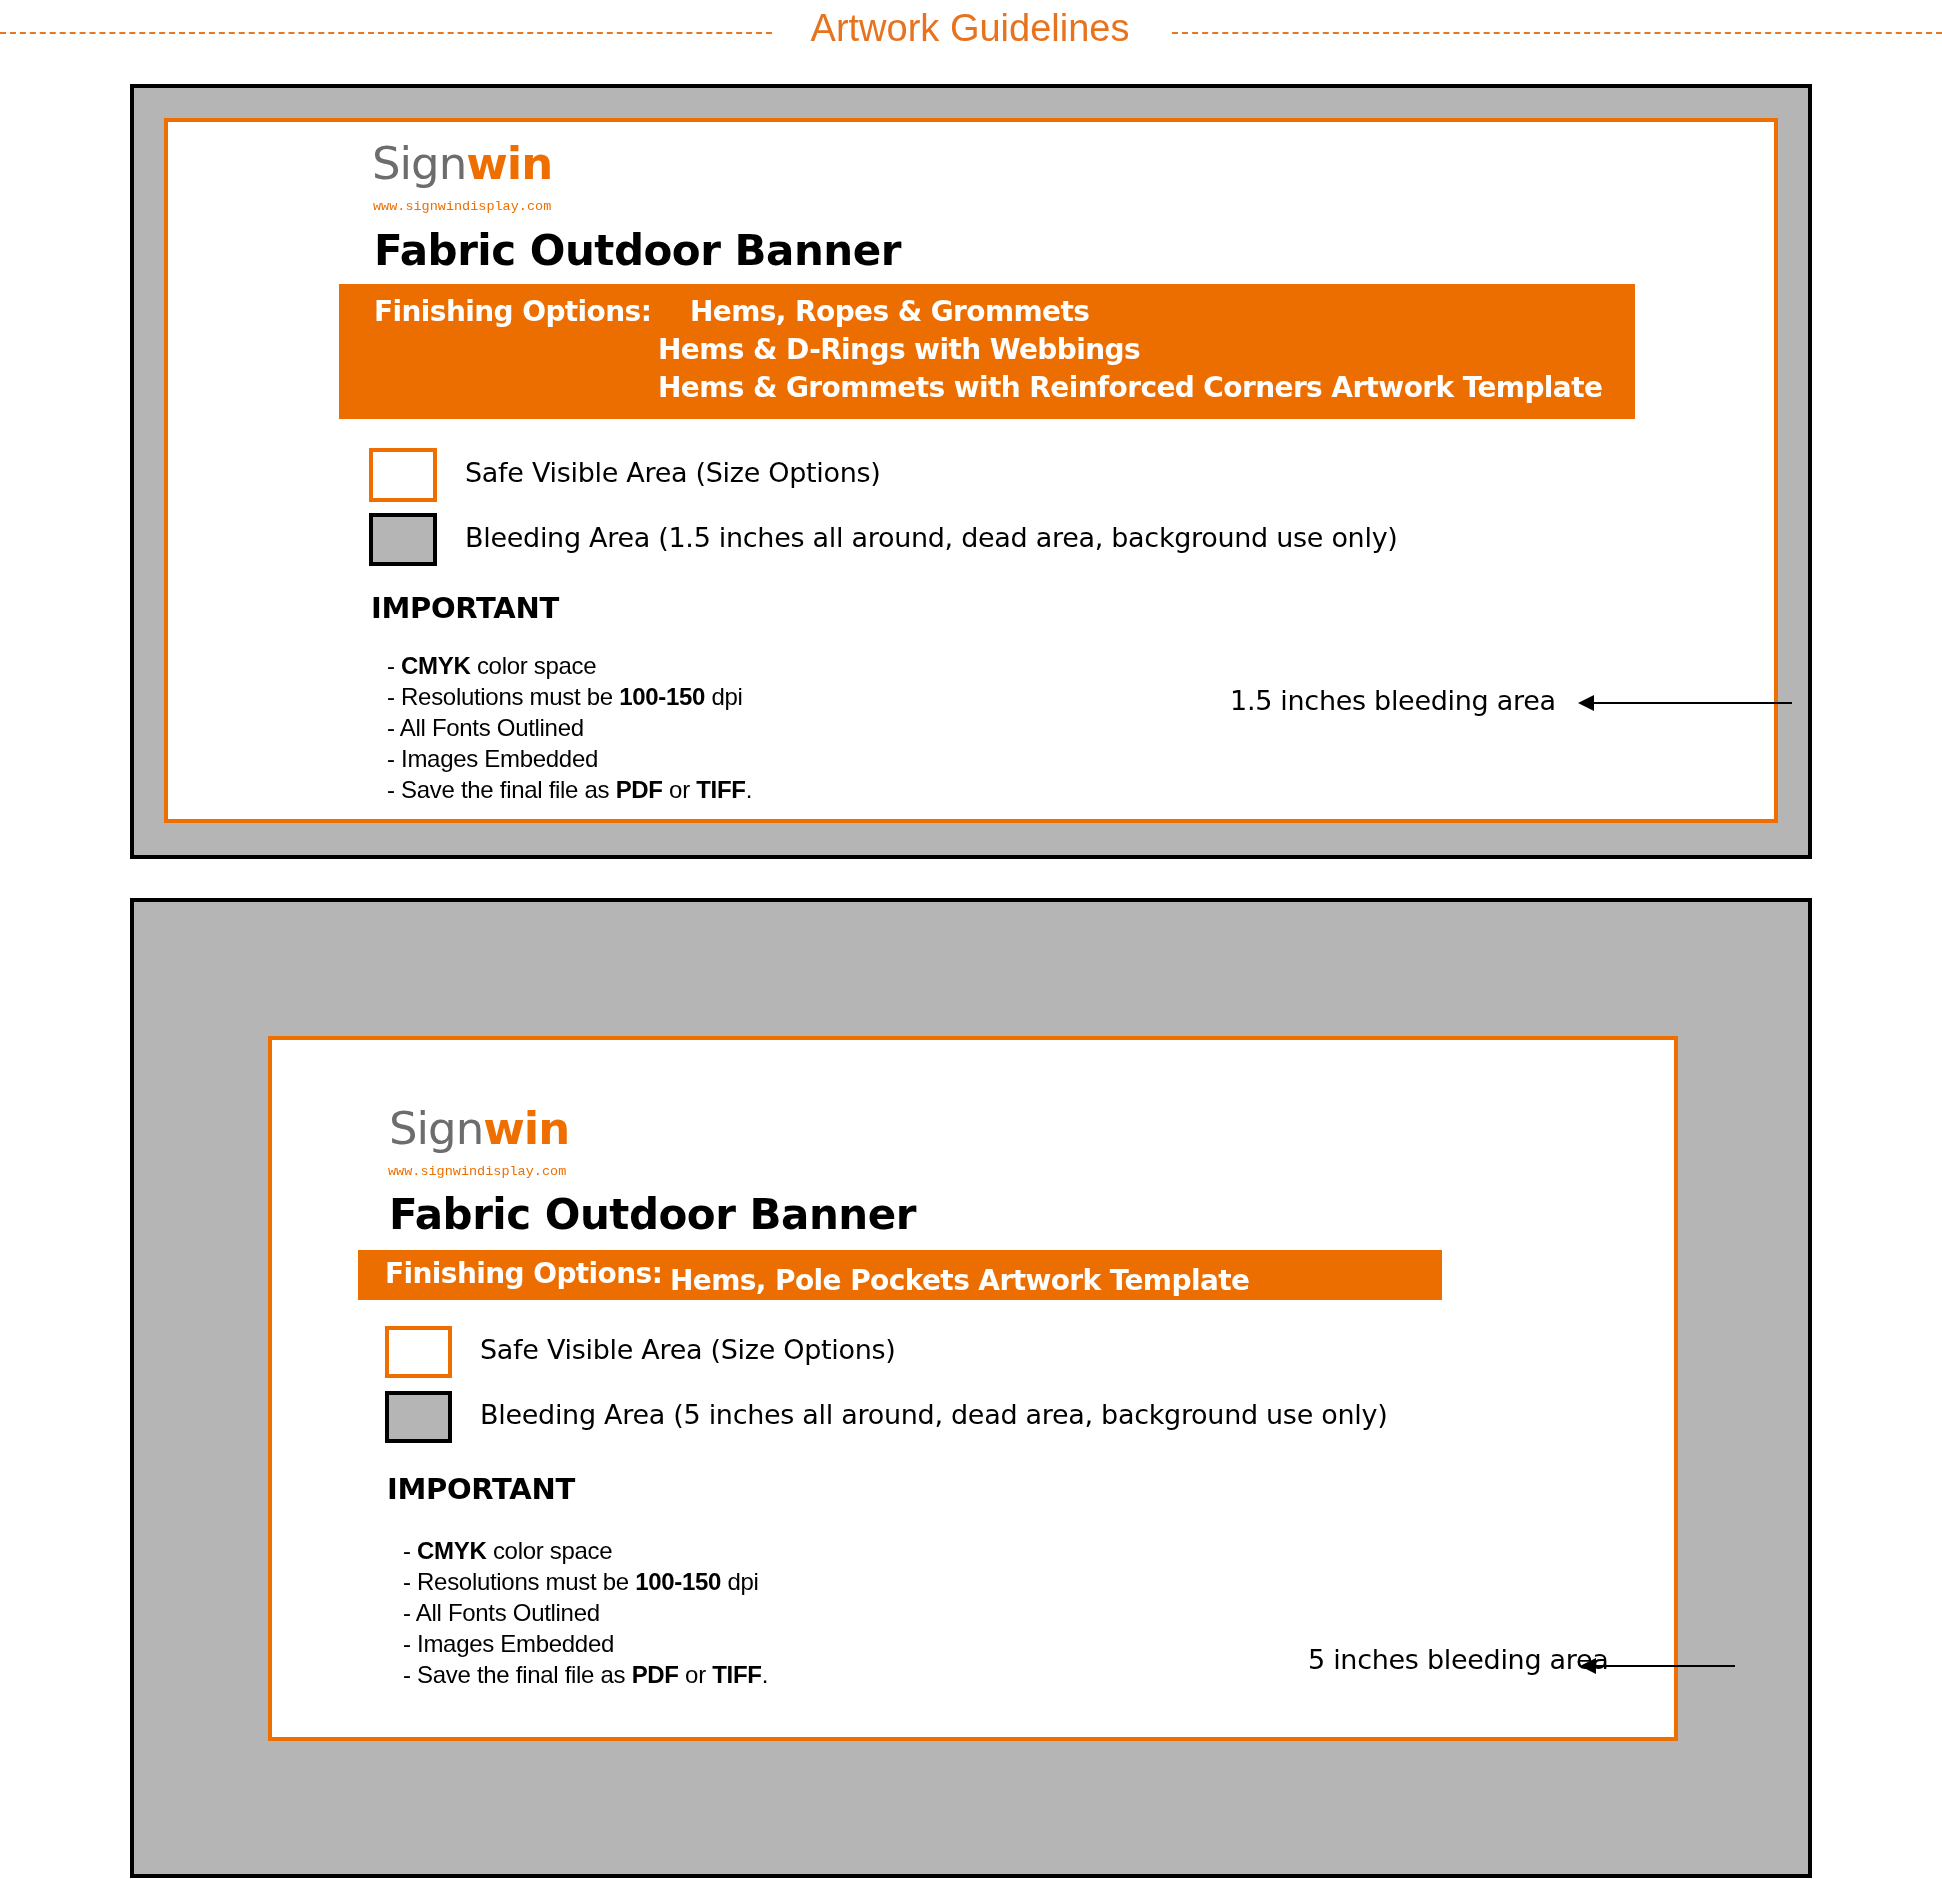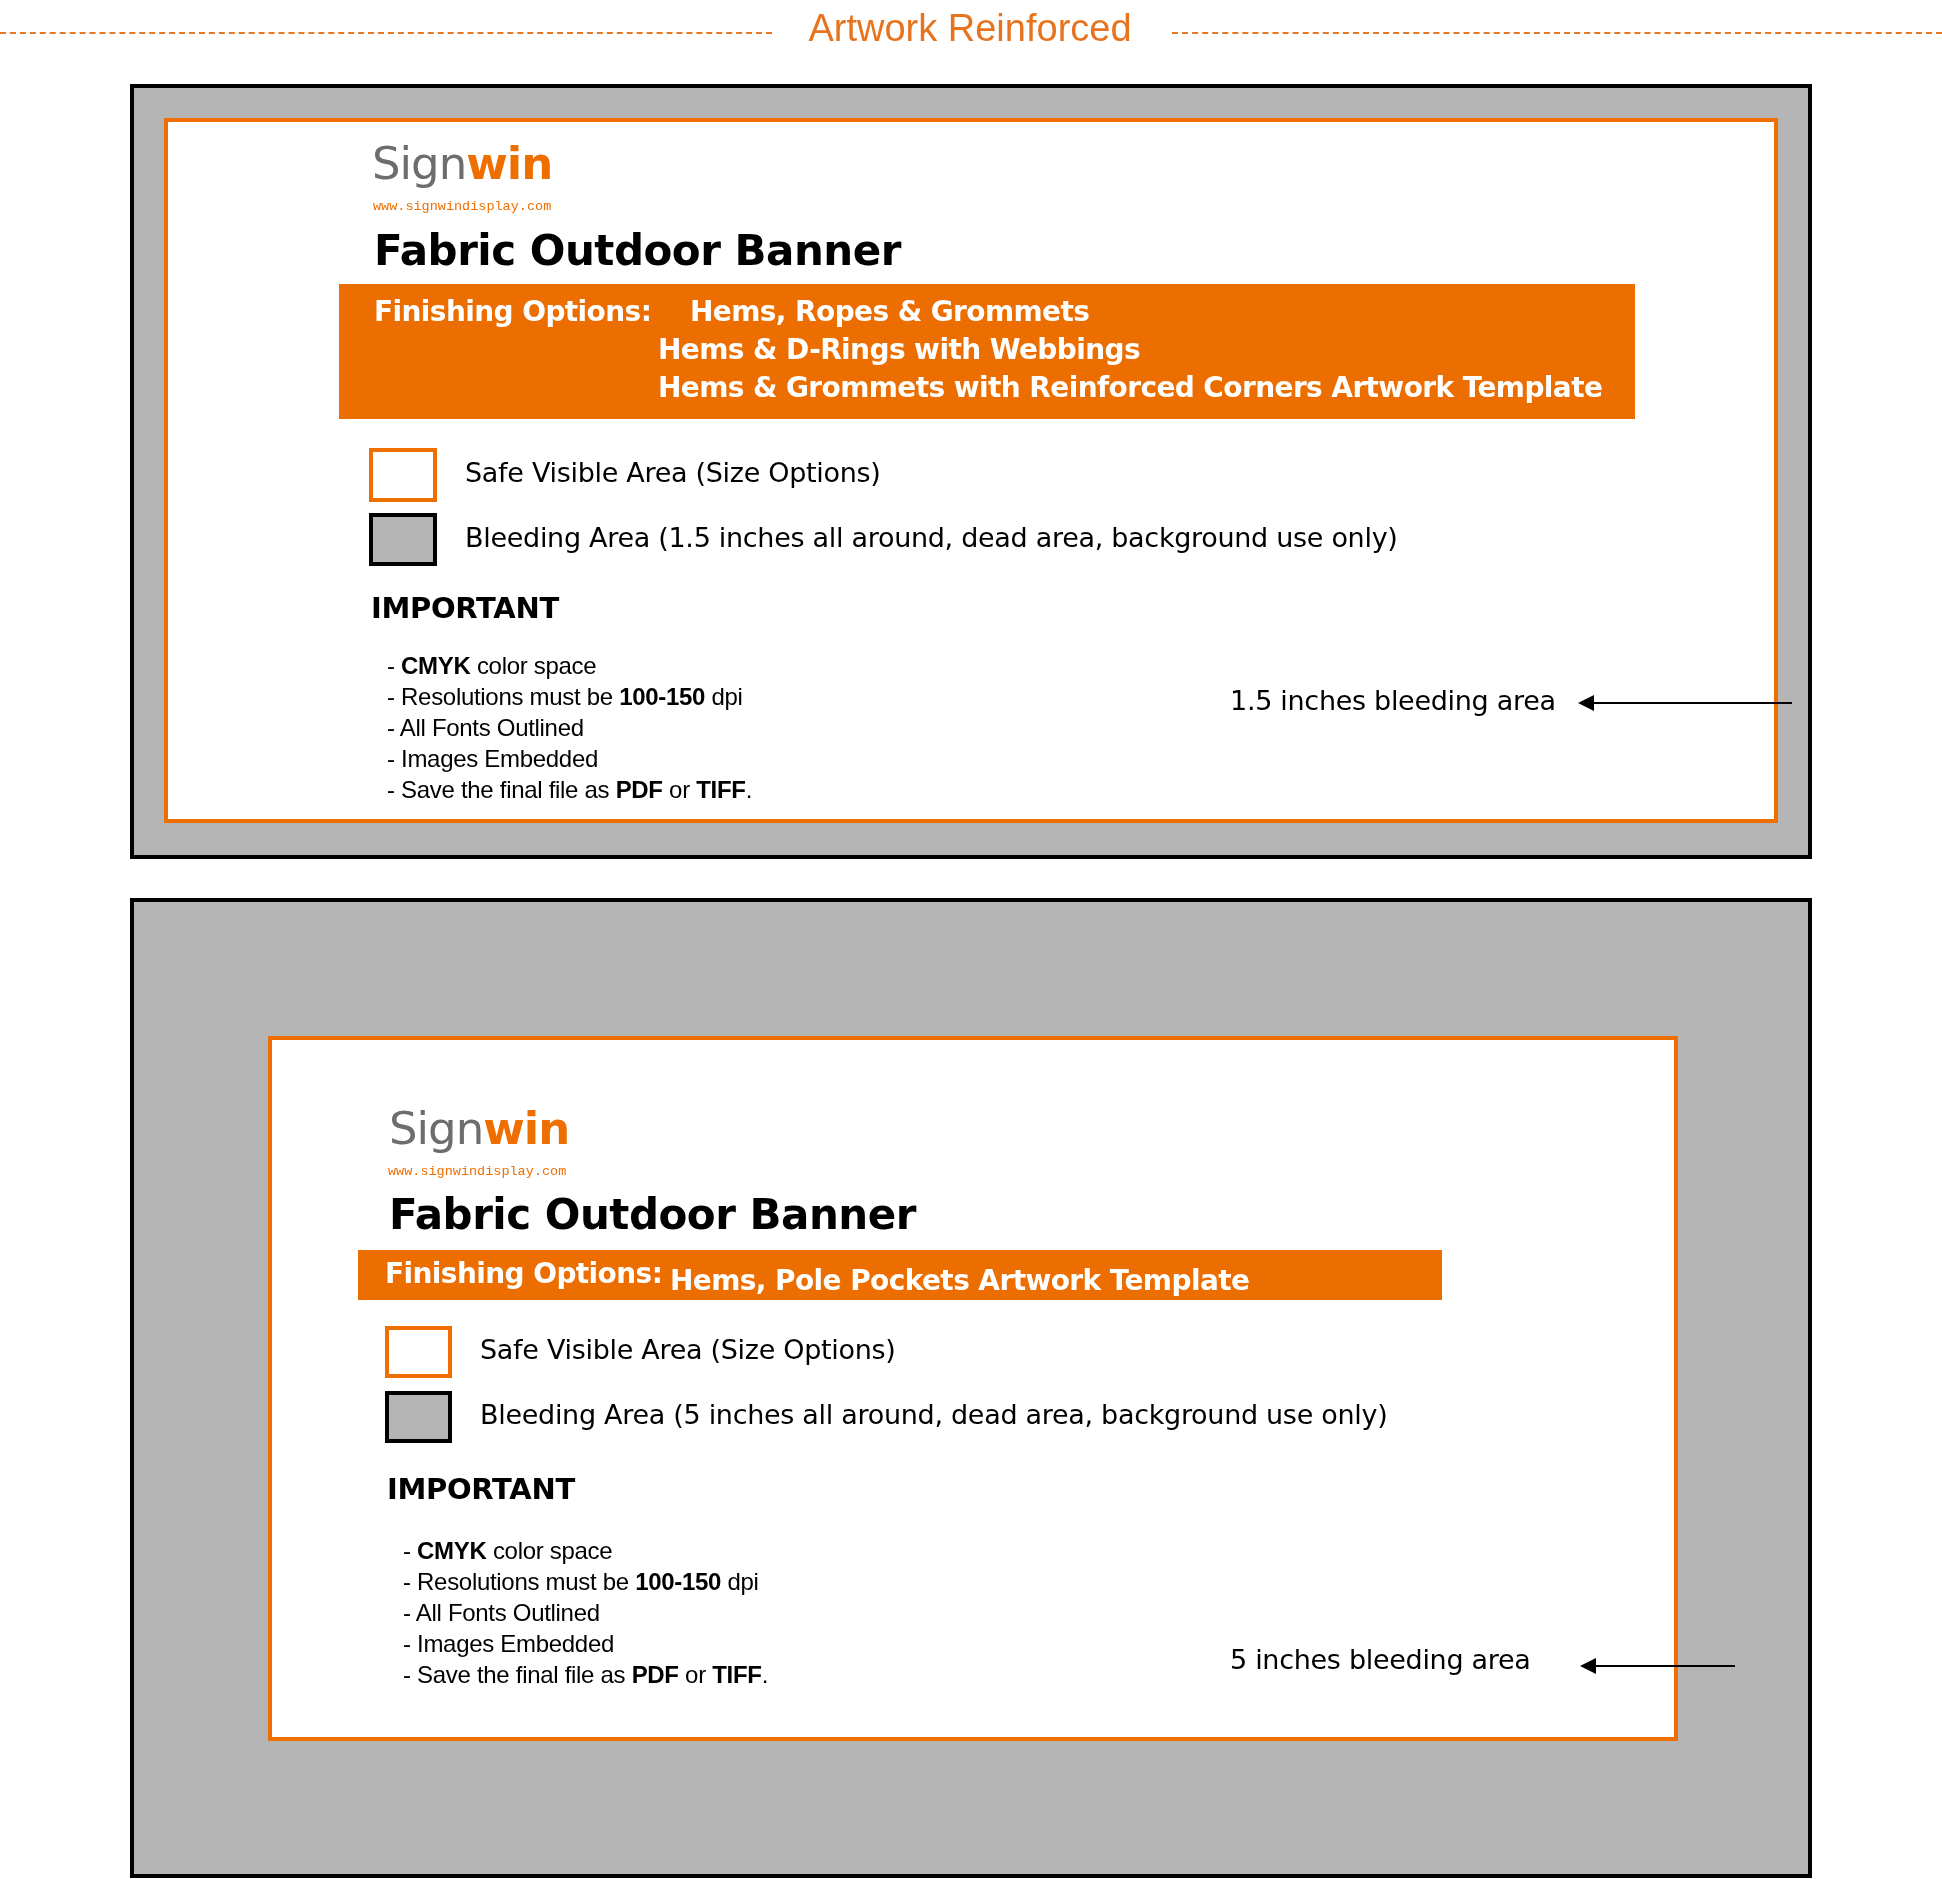--- a/index.html
+++ b/index.html
@@ -36,21 +36,21 @@
           white-space:nowrap; letter-spacing:-0.3px; }
   .arrow { position:absolute; height:2px; background:#000; }
   .arrow .head { position:absolute; left:-2px; top:-7px; width:0; height:0;
                  border-top:8px solid transparent; border-bottom:8px solid transparent;
                  border-right:16px solid #000; }
 </style>
 </head>
 <body>
 
 <div class="dash" style="left:0; width:772px;"></div>
-<div class="page-title">Artwork Reinforced</div>
+<div class="page-title">Artwork Guidelines</div>
 <div class="dash" style="left:1172px; width:770px;"></div>
 
 <div class="panel" style="left:130px; top:84px; width:1682px; height:775px;"></div>
 <div class="safe" style="left:164px; top:118px; width:1614px; height:705px;"></div>
 
 <div class="logo" style="left:372px; top:140px;">
   <span class="sign">Sign</span><span class="win">win</span>
 </div>
 <div class="url" style="left:373px; top:199px;">www.signwindisplay.com</div>
 
@@ -104,16 +104,16 @@
 
 <div class="imp" style="left:387px; top:1472px;">IMPORTANT</div>
 <ul class="list" style="left:387px; top:1519px;">
   <li><span>- </span><b>CMYK</b><span> color space</span></li>
   <li><span>- Resolutions must be </span><b>100-150</b><span> dpi</span></li>
   <li><span>- All Fonts Outlined</span></li>
   <li><span>- Images Embedded</span></li>
   <li><span>- Save the final file as </span><b>PDF</b><span> or </span><b>TIFF</b><span>.</span></li>
 </ul>
 
-<div class="note" style="left:1230px; top:1643px;">5 inches bleeding area</div>
+<div class="note" style="left:1308px; top:1643px;">5 inches bleeding area</div>
 <div class="arrow" style="left:1582px; top:1665px; width:153px;">
   <div class="head"></div>
 </div>
 
 </body></html>

